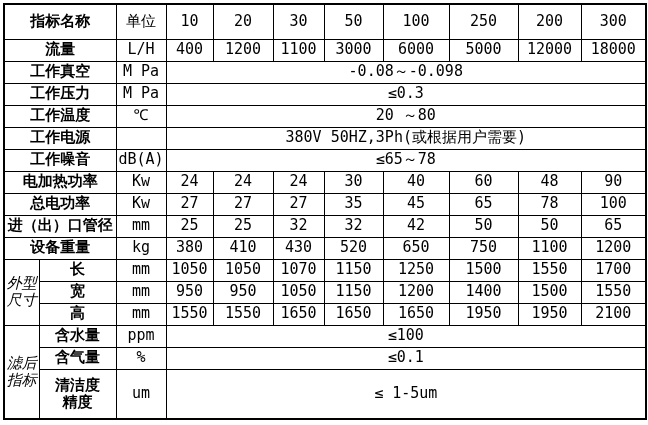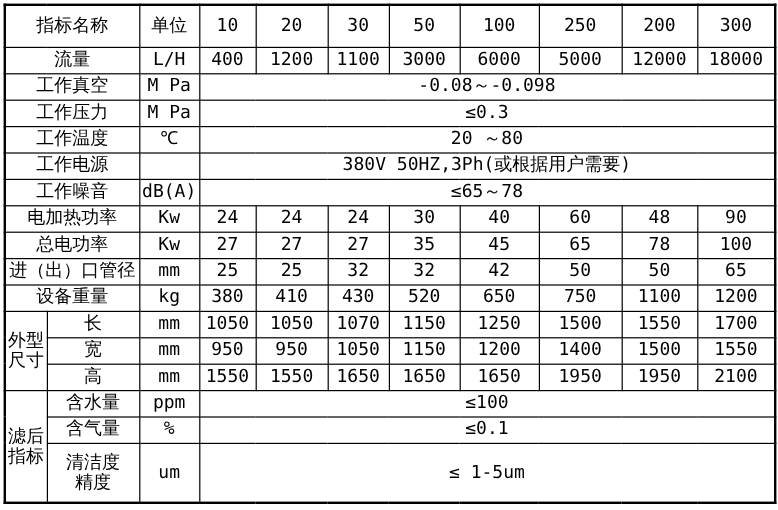--- a/index.html
+++ b/index.html
@@ -21,22 +21,22 @@
     vertical-align:middle;
     padding:0;
     font-size:15px;
     line-height:1.15;
     overflow:hidden;
     white-space:pre-line;
   }
   tr.r-hdr  { height:35px; }
   tr.r-std  { height:22px; }
   tr.r-tall { height:50px;margin-left:40px; }
-  td.grp { font-size:15px; }
-  td.lbl { font-size:15px; }
+  td.grp { font-size:15px;font-style:italic; }
+  td.lbl { font-size:15px;font-weight:bold; }
   td.unit { font-size:14px; }
   td.val, td.span8 { font-size:15px; }
 </style>
 </head>
 <body>
 
 <div class="wrap">
 <table class="spec">
   <colgroup>
     <col style="width:35px">

